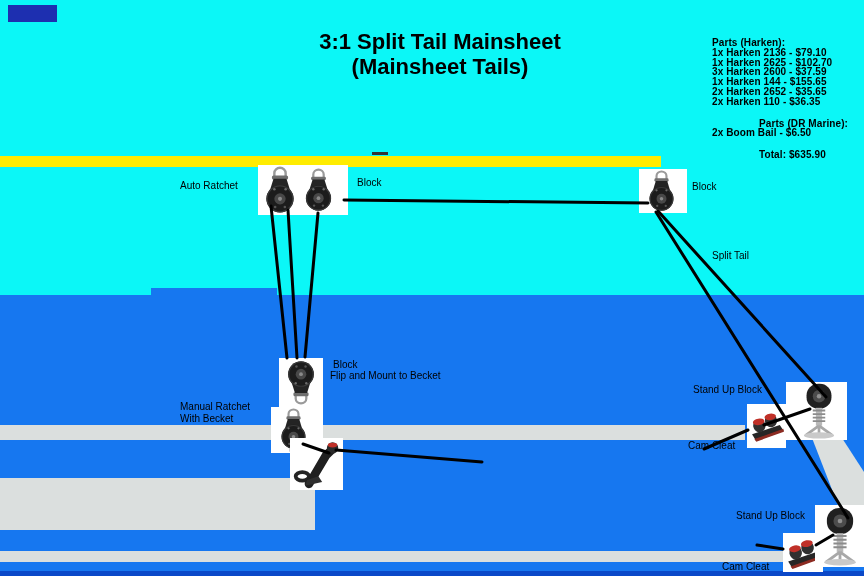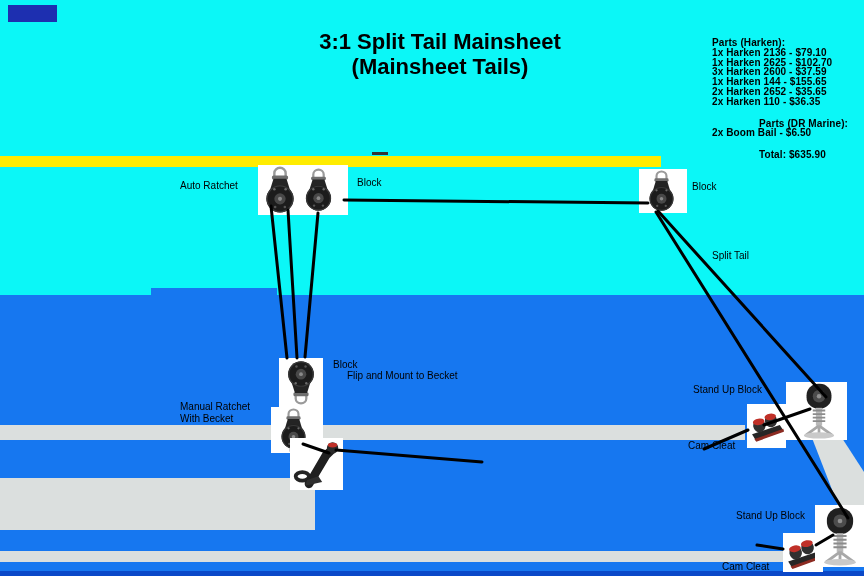--- a/index.html
+++ b/index.html
@@ -161,21 +161,21 @@
     <span class="gap">Parts (DR Marine):</span>
     <span>2x Boom Bail - $6.50</span>
     <span class="gap">Total:  $635.90</span>
   </div>
 
   <div class="lbl" style="left:180px;top:180px">Auto Ratchet</div>
   <div class="lbl" style="left:357px;top:177px">Block</div>
   <div class="lbl" style="left:692px;top:181px">Block</div>
   <div class="lbl" style="left:712px;top:250px">Split Tail</div>
   <div class="lbl" style="left:333px;top:359px">Block</div>
-  <div class="lbl" style="left:347px;top:370px">Flip and Mount to Becket</div>
+  <div class="lbl" style="left:330px;top:370px">Flip and Mount to Becket</div>
   <div class="lbl" style="left:180px;top:401px">
     <div>Manual Ratchet</div>
     <div>With Becket</div>
   </div>
   <div class="lbl" style="left:693px;top:384px">Stand Up Block</div>
   <div class="lbl" style="left:688px;top:440px">Cam Cleat</div>
   <div class="lbl" style="left:736px;top:510px">Stand Up Block</div>
   <div class="lbl" style="left:722px;top:561px">Cam Cleat</div>
 
 </div>

